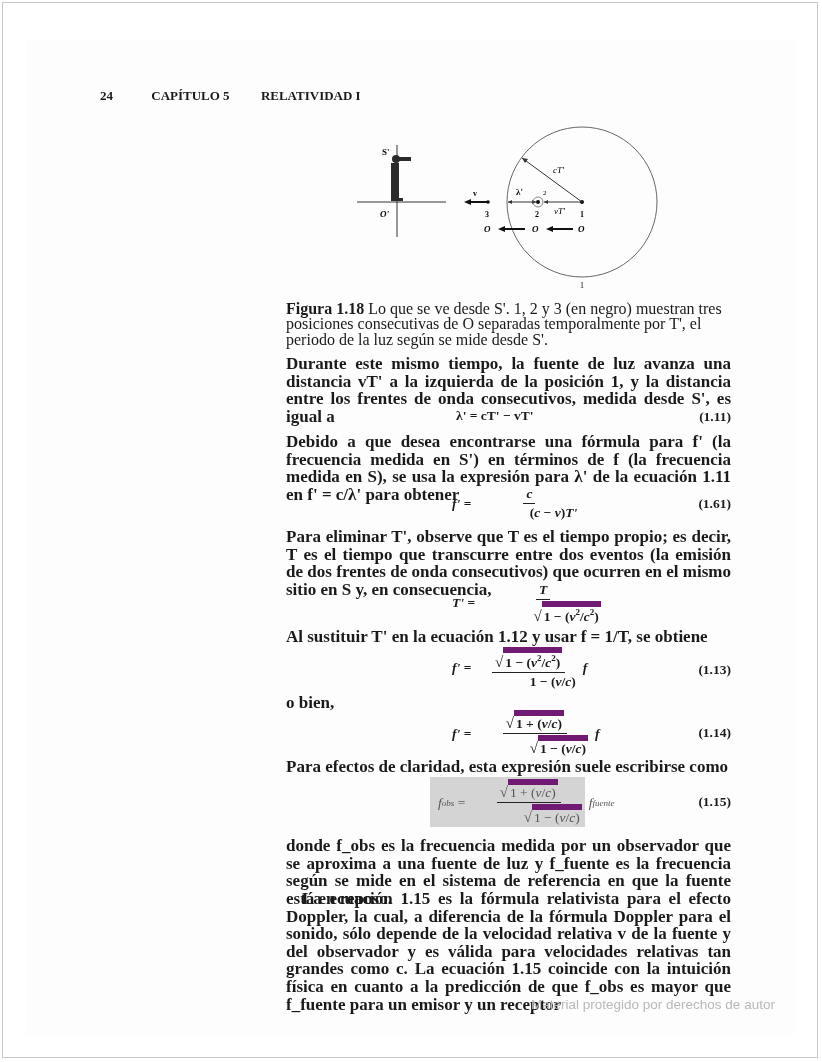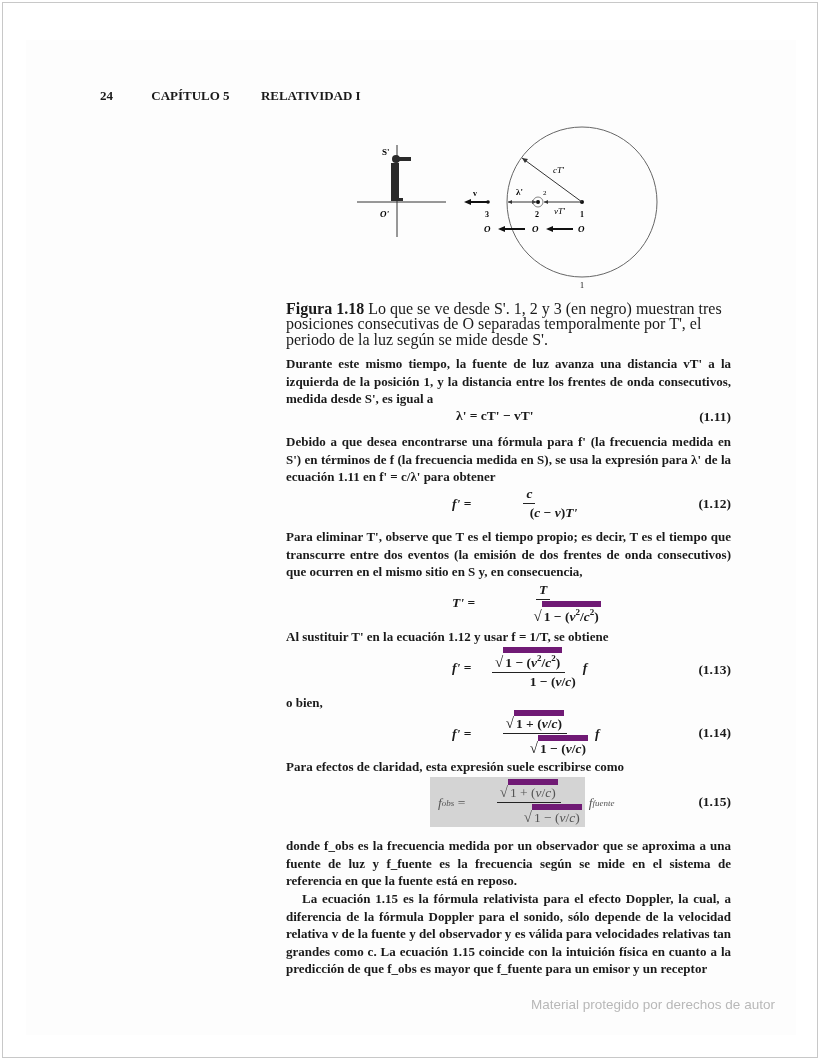--- a/index.html
+++ b/index.html
@@ -5,21 +5,21 @@
   html, body { margin:0; padding:0; background:#ffffff; }
   body { width:822px; height:1062px; position:relative; overflow:hidden; font-family:"Liberation Serif","DejaVu Serif",serif; color:#1a1a1a; }
   .frame { position:absolute; left:2px; top:2px; width:816px; height:1056px; border:1px solid #c8c8c8; box-sizing:border-box; }
   .page-shade { position:absolute; left:26px; top:40px; width:770px; height:995px; background:#fdfdfd; }
   .running-head { position:absolute; top:88px; left:100px; font-size:13px; font-weight:bold; letter-spacing:0; }
   .running-head span { display:inline-block; }
   .rh-num { width:48px; }
   .rh-chap { margin-right:28px; font-weight:normal; font-variant:small-caps; font-weight:bold;}
   .rh-title { font-variant:small-caps;text-align:center; }
   .figure { position:absolute; left:340px; top:125px; width:335px; height:170px; }
-  .col { position:absolute; left:286px; width:445px; font-size:13px; line-height:17.6px; font-weight:bold; }
+  .col { position:absolute; left:286px; width:445px; font-size:17px; line-height:17.6px; font-weight:bold; }
   .caption { top:301px; font-size:16px; line-height:15.4px; font-weight:normal; }
   .caption b { font-weight:bold; }
   .para { text-align:justify; }
   .para.indent { text-indent:16px; }
   .eq { position:absolute; left:286px; width:445px; font-weight:bold; font-size:13.5px; }
   .eq-num { position:absolute; right:0; top:50%; transform:translateY(-50%); font-weight:bold; }
   .eq-body { position:absolute; display:flex; align-items:center; white-space:nowrap; }
   .frac { display:inline-flex; flex-direction:column; align-items:center; margin:0 4px; }
   .frac .num { padding:0 3px 1px; border-bottom:1px solid #222; }
   .frac .den { padding:1px 3px 0;margin-left:48px; }
@@ -112,21 +112,21 @@
 <div class="col para" style="top:433px;">Debido a que desea encontrarse una fórmula para f' (la frecuencia medida en S') en términos de f (la frecuencia medida en S), se usa la expresión para λ' de la ecuación 1.11 en f' = c/λ' para obtener</div>
 
 <div class="eq" style="top:484px;height:40px;">
   <div class="eq-body" style="left:166px;top:2px;">
     <i>f'</i>&nbsp;=&nbsp;
     <span class="frac">
         <span class="num"><i>c</i></span>
         <span class="den">(<i>c</i> − <i>v</i>)<i>T'</i></span>
       </span>
   </div>
-  <span class="eq-num">(1.12)</span>
+  <span class="eq-num">(1.61)</span>
 </div>
 
 <div class="col para" style="top:528px;">Para eliminar T', observe que T es el tiempo propio; es decir, T es el tiempo que transcurre entre dos eventos (la emisión de dos frentes de onda consecutivos) que ocurren en el mismo sitio en S y, en consecuencia,</div>
 
 <div class="eq" style="top:580px;height:44px;">
   <div class="eq-body" style="left:166px;top:2px;">
     <i>T'</i>&nbsp;=&nbsp;
     <span class="frac">
         <span class="num"><i>T</i></span>
         <span class="den"><span class="sqrt">

